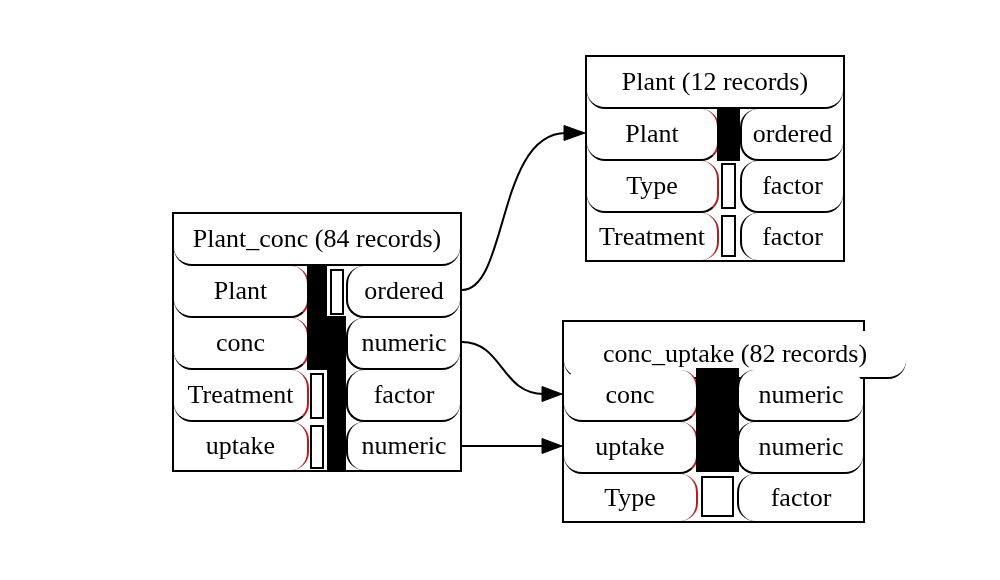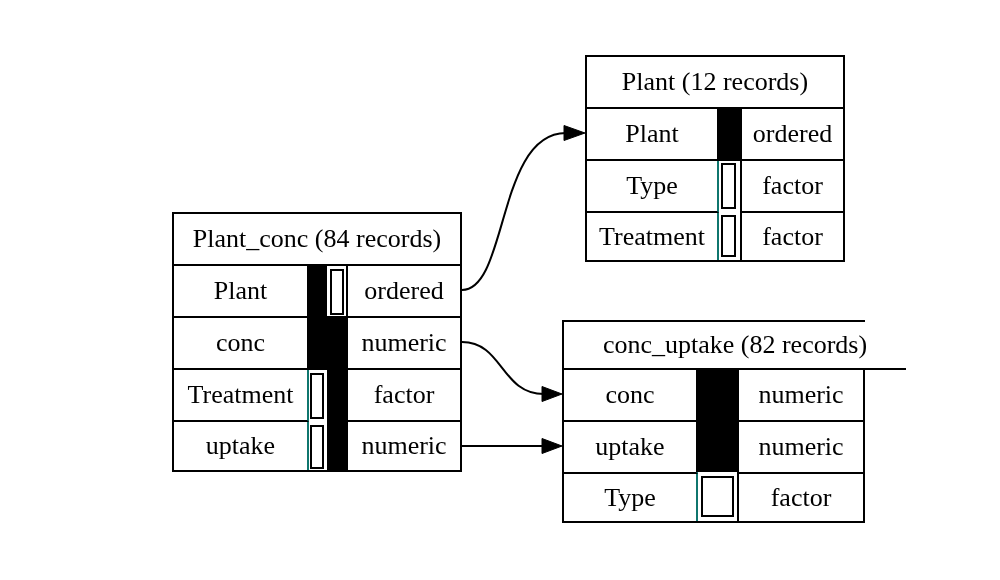--- a/index.html
+++ b/index.html
@@ -21,23 +21,24 @@
   .cell {
     position: absolute;
     box-sizing: border-box;
     display: flex;
     align-items: center;
     justify-content: center;
     font-size: 26px;
     line-height: 1;
     white-space: nowrap;
     background: #ffffff;
+    border-radius: 18px;
   }
   .bB { border-bottom: 2px solid #000000; }
-  .bR { border-right: 2px solid #0f766e; }
+  .bR { border-right: 2px solid #b91c1c; }
   .bL { border-left: 2px solid #000000; }
   .keybar {
     position: absolute;
     background: #000000;
   }
   .keyempty {
     position: absolute;
     box-sizing: border-box;
     border: 2px solid #000000;
     background: #ffffff;
@@ -87,21 +88,21 @@
     <div class="cell bL bB" style="left:153px; top:104px; width:103px; height:52px;">factor</div>
     <div class="cell bL" style="left:153px; top:156px; width:103px; height:47px;">factor</div>
 
     <div class="keybar" style="left:130px; top:50px; width:23px; height:54px;"></div>
 
     <div class="keyempty" style="left:134px; top:106px; width:15px; height:46px;"></div>
     <div class="keyempty" style="left:134px; top:158px; width:15px; height:42px;"></div>
   </div>
 
   <div class="tbl" style="left:562px; top:320px; width:303px; height:203px;">
-    <div class="cell bB" style="left:0; top:0; width:342px; height:48px;">conc_uptake (82 records)</div>
+    <div class="cell bB" style="left:0; top:9px; width:342px; height:48px;">conc_uptake (82 records)</div>
 
     <div class="cell bR bB" style="left:0; top:48px; width:134px; height:52px;">conc</div>
     <div class="cell bR bB" style="left:0; top:100px; width:134px; height:52px;">uptake</div>
     <div class="cell bR" style="left:0; top:152px; width:134px; height:47px;">Type</div>
 
     <div class="cell bL bB" style="left:173px; top:48px; width:126px; height:52px;">numeric</div>
     <div class="cell bL bB" style="left:173px; top:100px; width:126px; height:52px;">numeric</div>
     <div class="cell bL" style="left:173px; top:152px; width:126px; height:47px;">factor</div>
 
     <div class="keybar" style="left:132px; top:46px; width:43px; height:104px;"></div>

